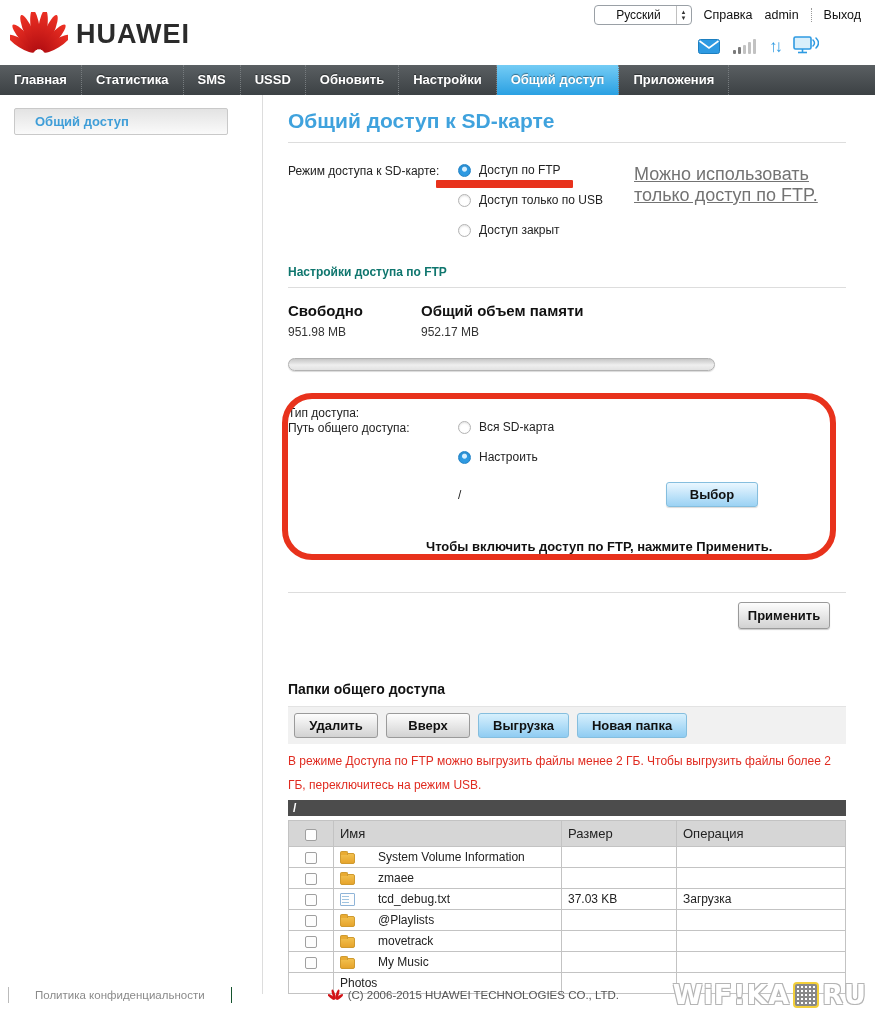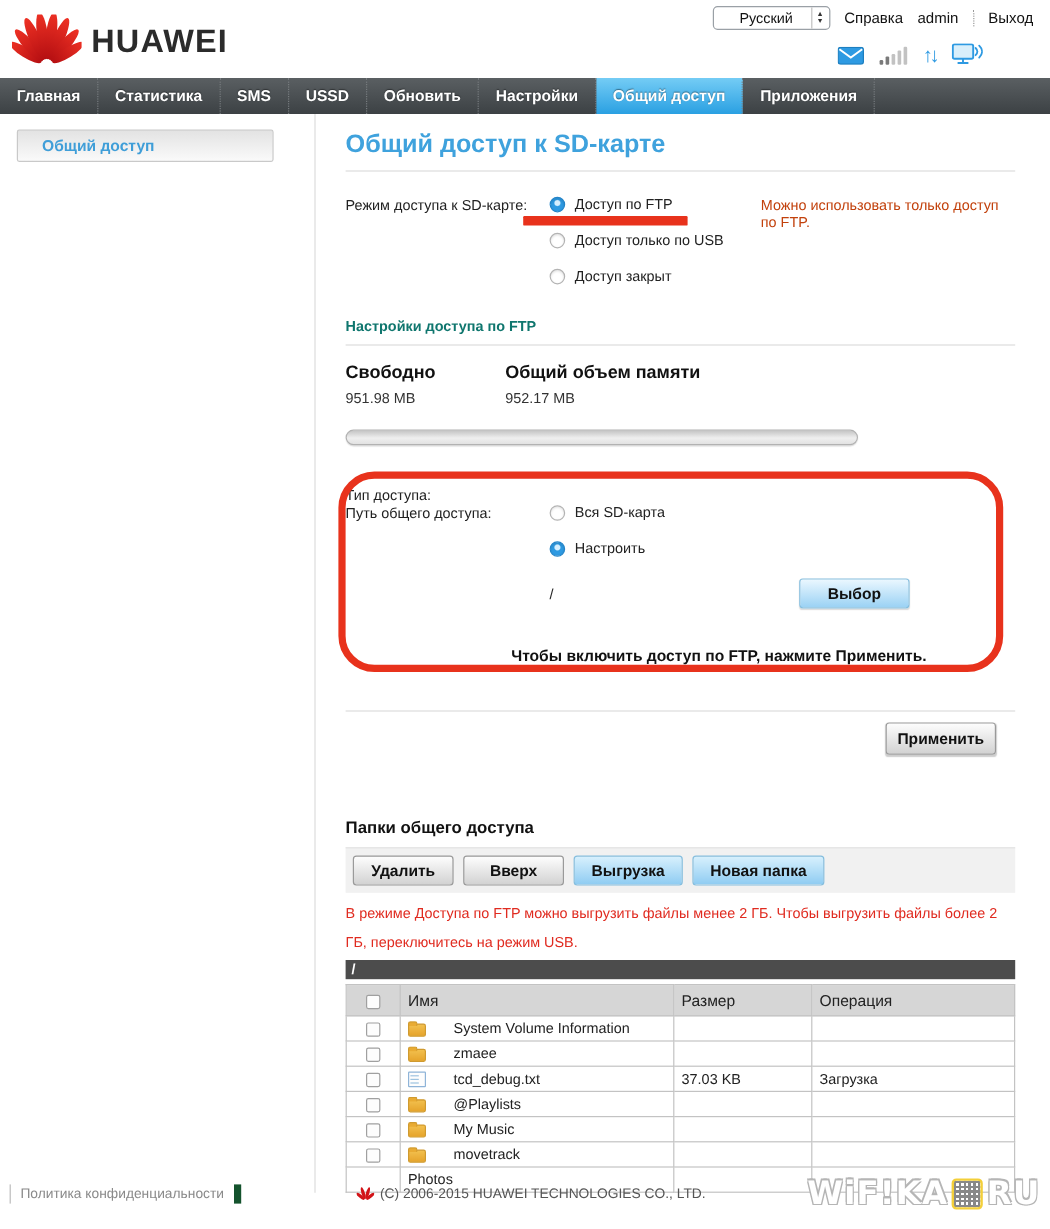--- a/index.html
+++ b/index.html
@@ -38,21 +38,21 @@
   .page-title { color: #3fa2dd; font-size: 21px; font-weight: bold; padding-bottom: 9px; border-bottom: 1px solid #ddd; }
   
   .mode-row { display: flex; margin-top: 20px; }
   .form-label { width: 170px; font-size: 12px; color: #222; padding-top: 1px; }
   .opts { width: 176px; }
   .opt { display: flex; align-items: center; gap: 8px; margin-bottom: 16px; position: relative; white-space: nowrap; cursor: pointer; }
   .radio { width: 13px; height: 13px; border-radius: 50%; border: 1px solid #b3b3b3; background: #fff; box-shadow: inset 0 1px 2px rgba(0,0,0,.12); flex: 0 0 13px; }
   .radio.checked { border: 1px solid #2384c8; background: radial-gradient(circle at 50% 38%, #d6efff 0 2px, #2e9ae2 3px); }
   .opt-label { font-size: 12px; color: #222; }
   .opt.underline::after { content: ""; position: absolute; left: -22px; top: 17px; width: 137px; height: 8px; background: #e8321c; border-radius: 1px; }
-  .mode-note { flex: 1; font-size: 12px; color: #c2410c; padding-top: 1px; }
+  .mode-note { flex: 1; font-size: 18px; color: #737373; padding-top: 1px; text-decoration: underline; }
   
   .sec-head { color: #0f766e; font-size: 12px; font-weight: bold; margin-top: 12px; padding-bottom: 8px; border-bottom: 1px solid #ddd; }
   .mem-row { display: flex; margin-top: 14px; }
   .mem-col1 { width: 133px; }
   .mem-label { font-size: 15px; font-weight: bold; color: #111; }
   .mem-value { font-size: 12px; color: #333; margin-top: 6px; }
   .progress { margin-top: 19px; width: 427px; height: 13px; border-radius: 8px; border: 1px solid #b2b2b2; background: linear-gradient(180deg,#c6c6c6,#efefef 55%,#e2e2e2); box-shadow: 0 1px 1px rgba(0,0,0,.15); }
   
   .form-area { position: relative; margin-top: 34px; }
   .red-box { position: absolute; left: -6px; right: 10px; top: -12px; bottom: -6px; border: 6px solid #e8321c; border-radius: 30px; pointer-events: none; z-index: 5; }
@@ -80,21 +80,21 @@
   .col-size { width: 115px; }
   .checkbox { display: inline-block; width: 12px; height: 12px; border: 1px solid #a0a0a0; border-radius: 2px; background: #fdfdfd; vertical-align: middle; cursor: pointer; }
   .namecell { display: flex; align-items: center; gap: 23px; }
   .ficon { position: relative; flex: 0 0 15px; }
   .ficon.folder { width: 15px; height: 11px; background: linear-gradient(180deg,#f2c04e,#e6a42c); border: 1px solid #cf9a30; border-radius: 1px 2px 2px 2px; margin-top: 2px; }
   .ficon.folder::before { content: ""; position: absolute; top: -3px; left: -1px; width: 6px; height: 3px; background: #e9ab33; border: 1px solid #cf9a30; border-bottom: 0; border-radius: 2px 2px 0 0; }
   .ficon.file { width: 11px; height: 13px; background: #fdfdfd; border: 1px solid #8fb4d8; border-radius: 1px; }
   .ficon.file::before { content: ""; position: absolute; left: 1px; top: 2px; width: 7px; height: 1px; background: #9ec3e0; box-shadow: 0 3px 0 #9ec3e0, 0 6px 0 #9ec3e0; }
   
   .footer { position: absolute; left: 0; right: 0; bottom: 14px; display: flex; align-items: center; padding: 0 8px 0 4px; }
-  .privacy { color: #8a8a8a; font-size: 11.5px; border-left: 1px solid #bbb; border-right: 6px solid #14532d; padding: 2px 8px; margin-left: 4px; cursor: pointer; }
+  .privacy { color: #8a8a8a; font-size: 11.5px; border-left: 1px solid #bbb; border-right: 1px solid #14532d; padding: 2px 26px; margin-left: 4px; cursor: pointer; }
   .copyright { display: flex; align-items: center; gap: 5px; color: #555; font-size: 11.5px; margin-left: 96px; }
   .watermark { margin-left: auto; display: flex; align-items: center; gap: 3px; }
   .wm-text { font-size: 27px; font-weight: bold; letter-spacing: 1px; color: #fff; font-family: "DejaVu Sans", sans-serif;
     text-shadow: -1px -1px 0 #b5b5b5, 1px -1px 0 #b5b5b5, -1px 1px 0 #b5b5b5, 1px 1px 0 #b5b5b5; }
   .wm-qr { width: 26px; height: 26px; border: 2px solid #f3cf3a; border-radius: 4px; background:
     repeating-linear-gradient(0deg,#888 0 2px,transparent 2px 4px),
     repeating-linear-gradient(90deg,#888 0 2px,#fff 2px 4px); }
 </style>
 </head>
 <body>
@@ -379,33 +379,33 @@
               </td>
               <td class="col-size"></td>
               <td></td>
             </tr>
 
             <tr>
               <td class="col-check"><span class="checkbox"></span></td>
               <td class="col-name">
                 <span class="namecell">
                   <span class="ficon folder"></span>
+                  <span>movetrack</span>
+                </span>
+              </td>
+              <td class="col-size"></td>
+              <td></td>
+            </tr>
+
+            <tr>
+              <td class="col-check"><span class="checkbox"></span></td>
+              <td class="col-name">
+                <span class="namecell">
+                  <span class="ficon folder"></span>
                   <span>My Music</span>
-                </span>
-              </td>
-              <td class="col-size"></td>
-              <td></td>
-            </tr>
-
-            <tr>
-              <td class="col-check"><span class="checkbox"></span></td>
-              <td class="col-name">
-                <span class="namecell">
-                  <span class="ficon folder"></span>
-                  <span>movetrack</span>
                 </span>
               </td>
               <td class="col-size"></td>
               <td></td>
             </tr>
 
             <tr>
               <td class="col-check"></td>
               <td class="col-name">
                 <span class="namecell">

